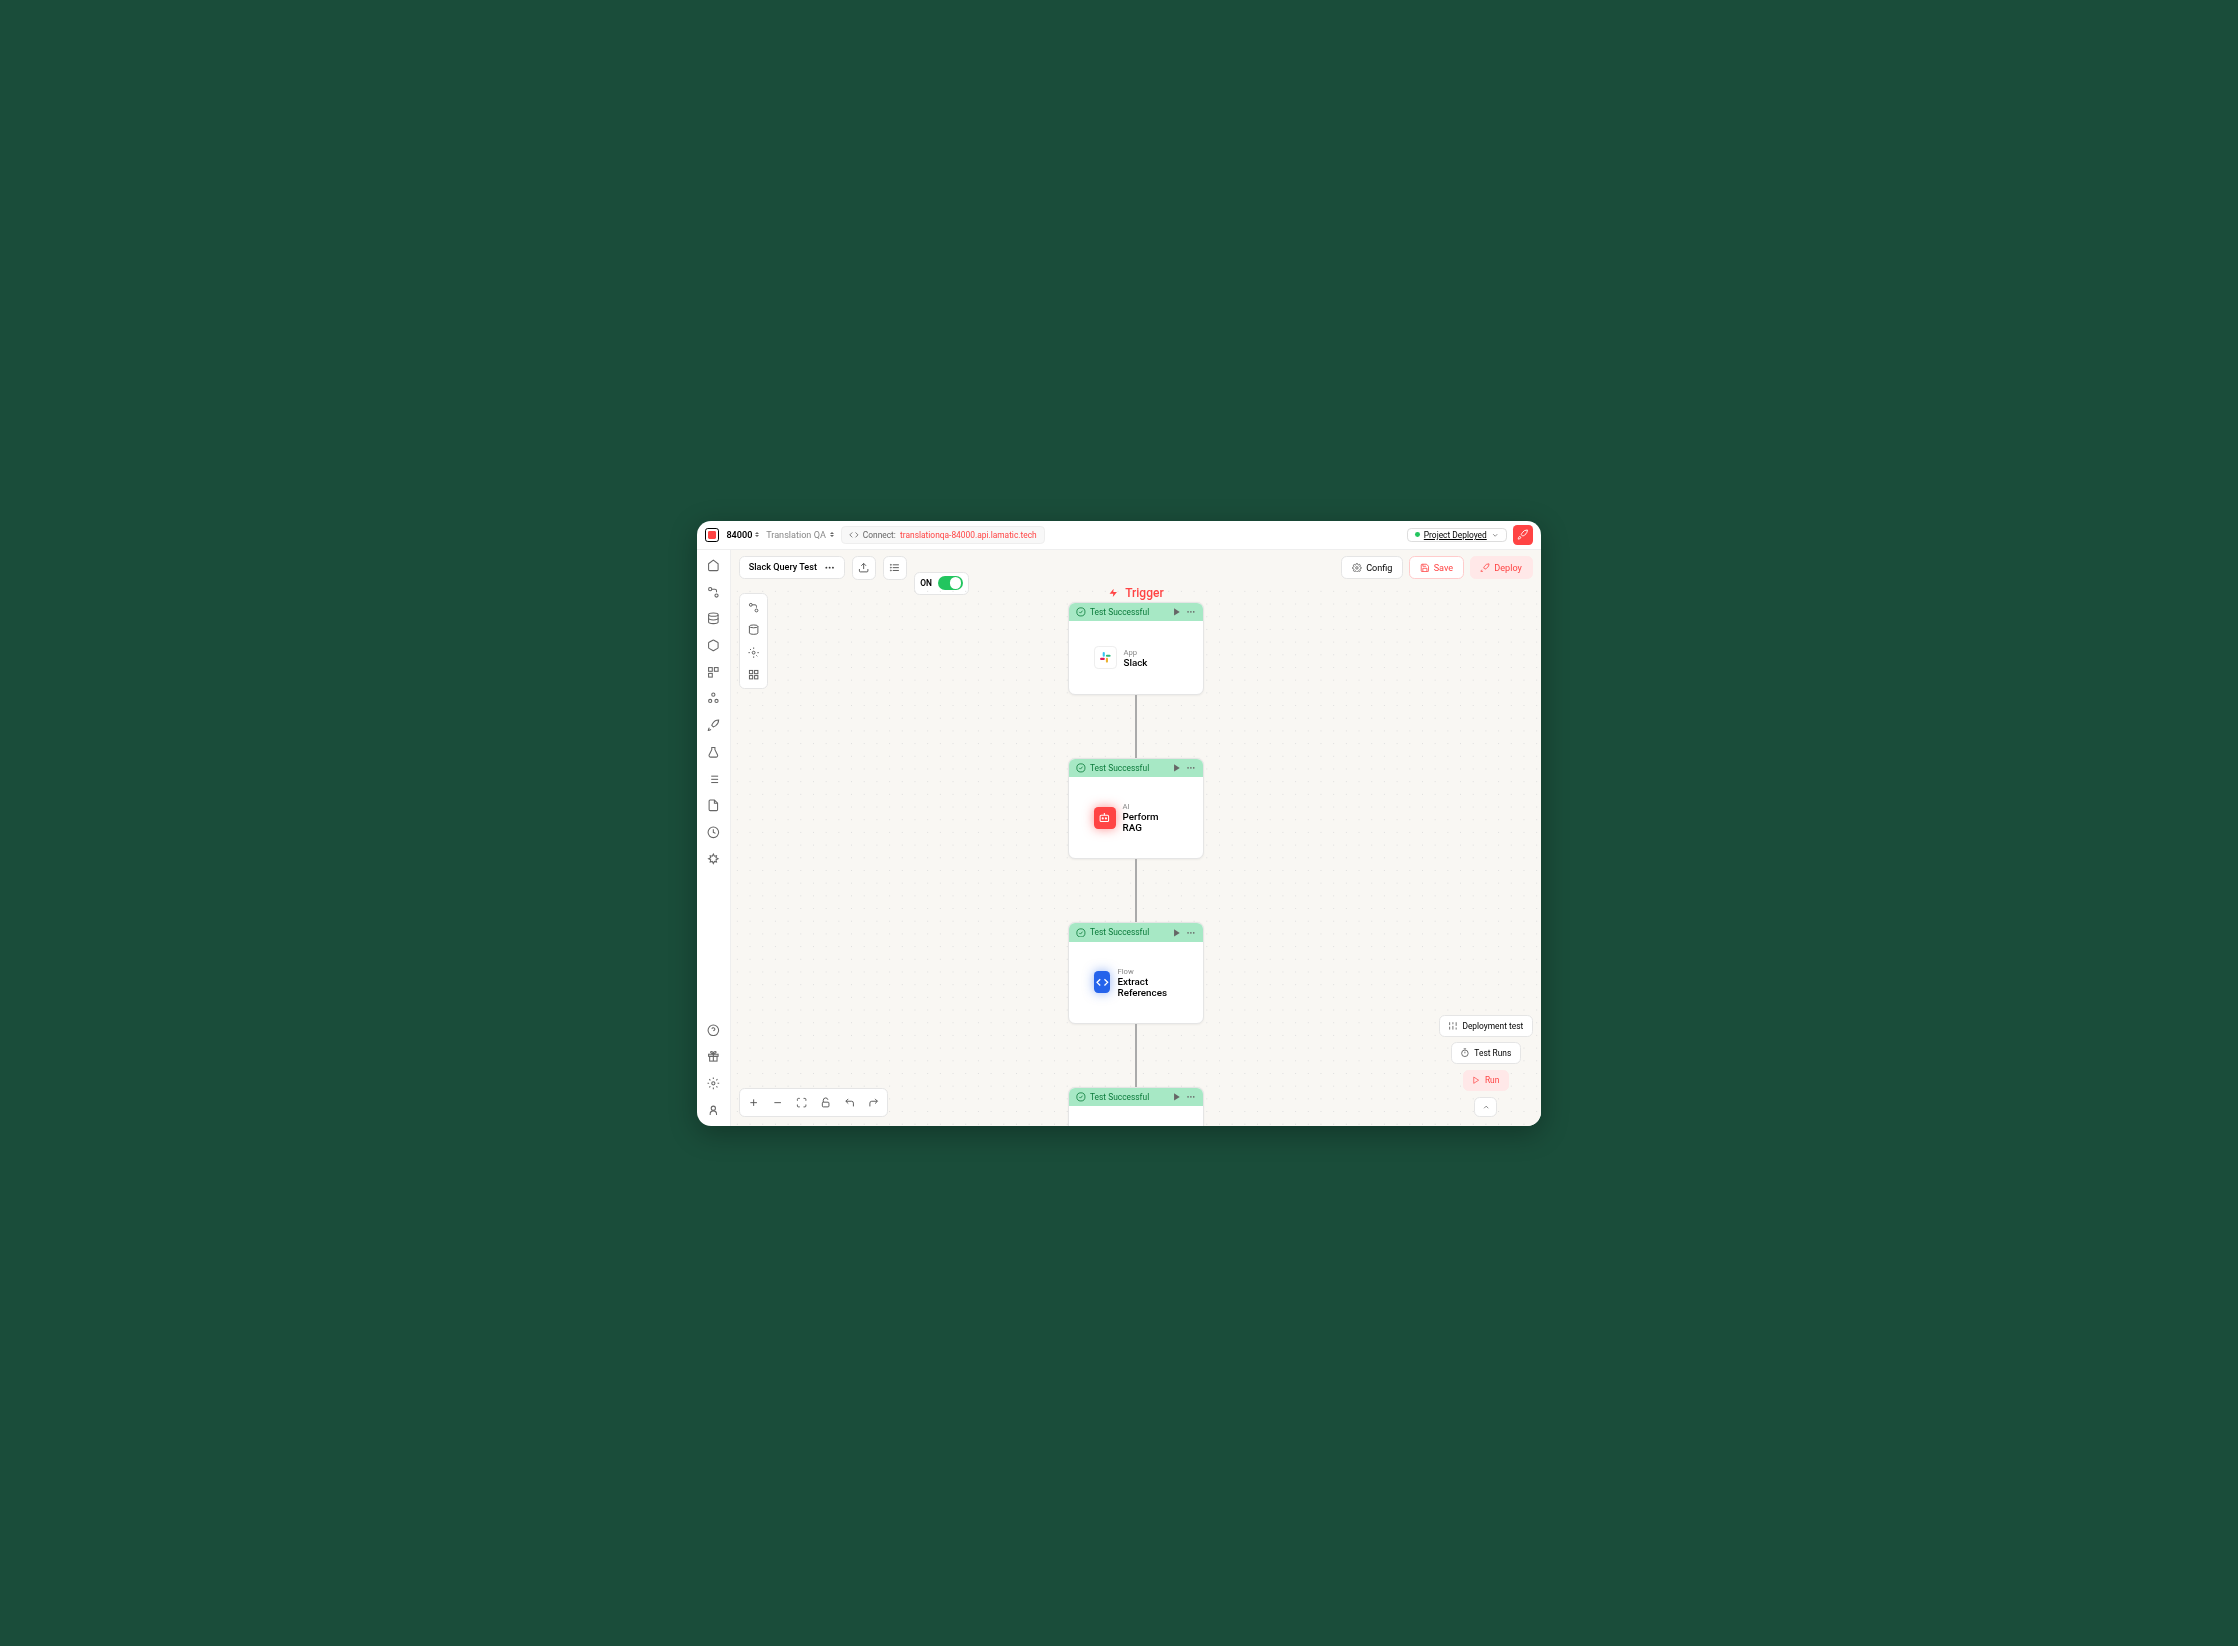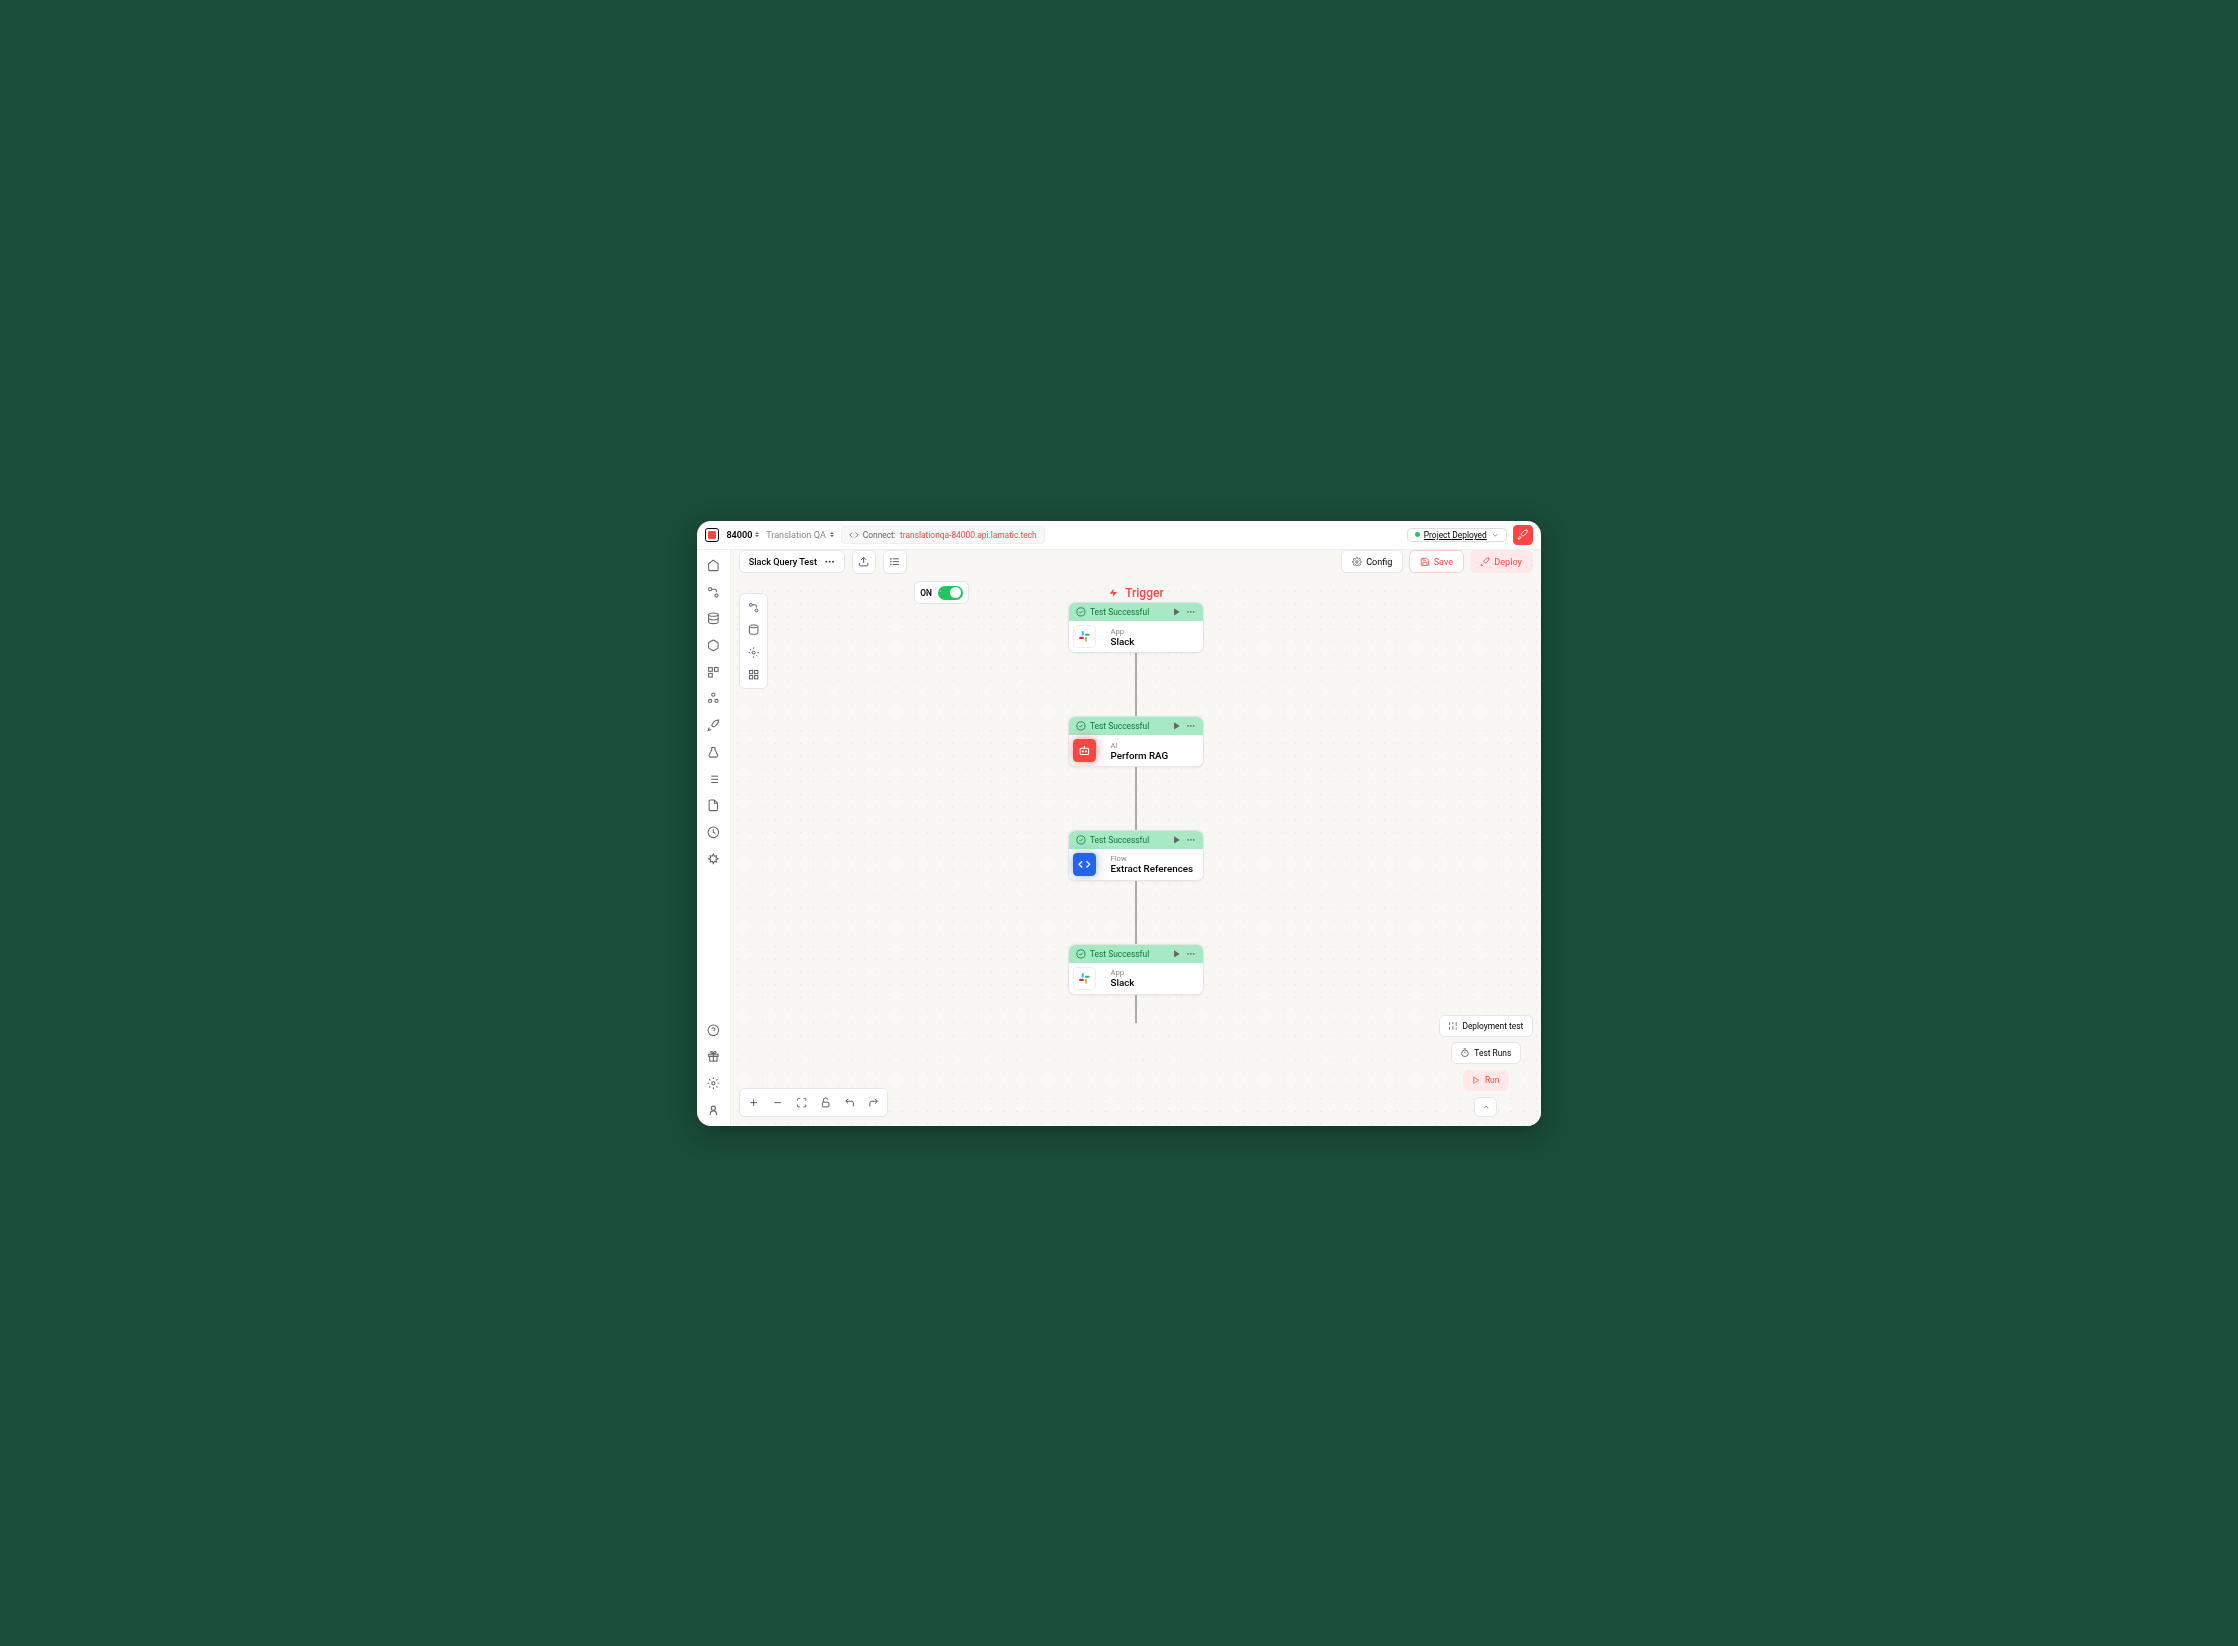--- a/index.html
+++ b/index.html
@@ -19,21 +19,21 @@
 .green-dot { width: 4.9px; height: 4.9px; background: #22c55e; border-radius: 50%; }
 .rocket-btn { width: 19.7px; height: 19.7px; background: #ff4444; border-radius: 4.2px; display: flex; align-items: center; justify-content: center; cursor: pointer; }
 
 .body { flex: 1; display: flex; overflow: hidden; }
 .sidebar { width: 34px; border-right: 0.7px solid #eee; display: flex; flex-direction: column; align-items: center; padding: 8.4px 0; gap: 12.7px; }
 .sidebar .group { display: flex; flex-direction: column; gap: 12.7px; align-items: center; }
 .sidebar .spacer { flex: 1; }
 .side-icon { width: 14px; height: 14px; color: #666; cursor: pointer; display: flex; align-items: center; justify-content: center; }
 
 .main { flex: 1; display: flex; flex-direction: column; background: #f9f7f3; position: relative; }
-.toolbar { height: 35px; display: flex; align-items: flex-start; padding: 0 8.4px; gap: 7px; }
+.toolbar { height: 35px; display: flex; align-items: center; padding: 0 8.4px; gap: 7px; }
 .flow-name { background: #fff; border: 0.7px solid #e5e5e5; border-radius: 5.6px; padding: 4.9px 8.4px; display: flex; align-items: center; gap: 7px; font-size: 9.1px; font-weight: 500; }
 .icon-btn { width: 24px; height: 24px; background: #fff; border: 0.7px solid #e5e5e5; border-radius: 5.6px; display: flex; align-items: center; justify-content: center; cursor: pointer; color: #555; }
 .toggle-group { background: #fff; border: 0.7px solid #e5e5e5; border-radius: 5.6px; padding: 3.5px 5.6px; display: flex; align-items: center; gap: 5.6px; font-size: 8.4px; font-weight: 600; margin-top: 31px; }
 .toggle { width: 25px; height: 14px; background: #22c55e; border-radius: 7px; position: relative; }
 .toggle::after { content: ''; position: absolute; right: 1.4px; top: 1.4px; width: 11.3px; height: 11.3px; background: #fff; border-radius: 50%; }
 .toolbar-right { margin-left: auto; display: flex; gap: 5.6px; }
 .btn { border: 0.7px solid #e5e5e5; background: #fff; border-radius: 5.6px; padding: 5.6px 9.8px; font-size: 9.1px; display: flex; align-items: center; gap: 4.2px; cursor: pointer; }
 .btn-red { color: #ff4444; border-color: #ffcccc; }
 .btn-red-fill { background: #ffe8e8; color: #ff4444; border-color: #ffe8e8; }
 
@@ -43,21 +43,21 @@
 
 .subtoolbar { position: absolute; left: 8.4px; top: 8.4px; background: #fff; border: 0.7px solid #e5e5e5; border-radius: 5.6px; display: flex; flex-direction: column; padding: 2.8px; gap: 1.4px; }
 .subtoolbar .icon-btn { border: none; width: 21px; height: 21px; }
 
 .trigger-label { position: absolute; left: 50%; transform: translateX(-50%); top: 1.4px; color: #ff4444; font-size: 12px; font-weight: 500; display: flex; align-items: center; gap: 7px; }
 
 .flow { position: absolute; left: 50%; transform: translateX(-50%); top: 17px; display: flex; flex-direction: column; align-items: center; }
 .node { width: 136px; background: #fff; border-radius: 7px; border: 0.7px solid #e5e5e5; overflow: hidden; box-shadow: 0 0.7px 2.1px rgba(0,0,0,0.05); }
 .node-status { background: #a7e8c5; padding: 4.2px 7px; display: flex; align-items: center; gap: 4.2px; font-size: 8.4px; color: #0a7a3a; }
 .node-status .actions { margin-left: auto; display: flex; gap: 4.2px; color: #666; }
-.node-body { padding: 4px; display: flex; align-items: center; gap: 15px; }
+.node-body { padding: 25px; display: flex; align-items: center; gap: 7px; }
 .node-icon { width: 22.5px; height: 22.5px; border-radius: 4.2px; display: flex; align-items: center; justify-content: center; }
 .node-icon.slack { background: #fff; border: 0.7px solid #eee; }
 .node-icon.ai { background: #ff4444; box-shadow: 0 0 10.6px rgba(255,68,68,0.6); }
 .node-icon.flow-ic { background: #2563eb; box-shadow: 0 0 10.6px rgba(37,99,235,0.5); }
 .node-text .cat { font-size: 7.7px; color: #888; }
 .node-text .title { font-size: 9.8px; font-weight: 500; }
 .connector { width: 1.4px; height: 63px; background: #aaa; }
 
 .bottom-left { position: absolute; left: 8.4px; bottom: 8.4px; background: #fff; border: 0.7px solid #e5e5e5; border-radius: 5.6px; display: flex; padding: 1.4px; }
 .bottom-left .icon-btn { border: none; width: 24px; height: 24px; }

